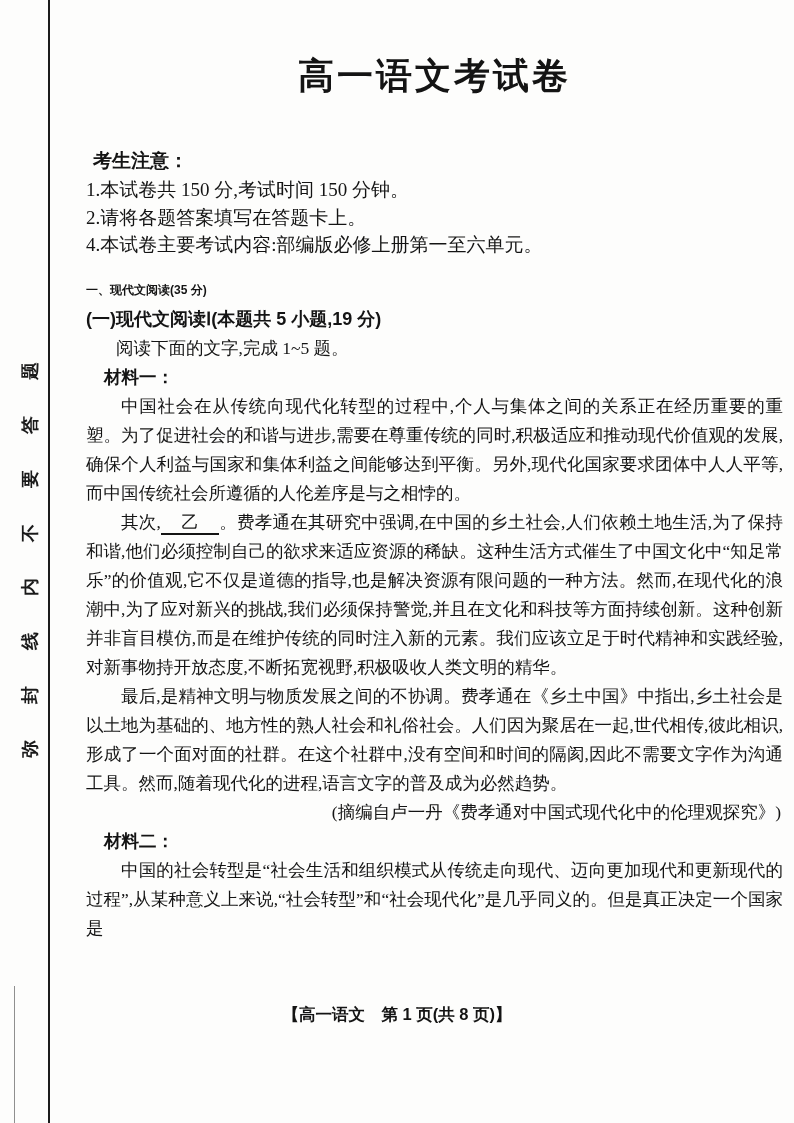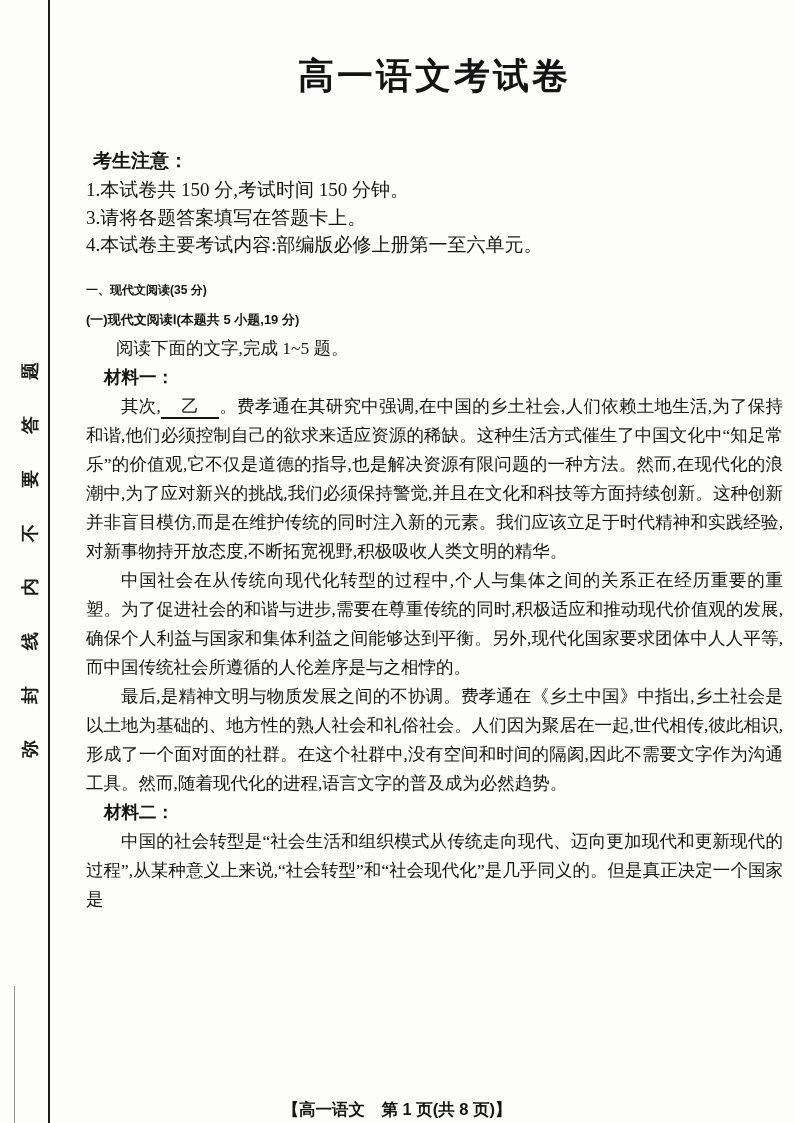--- a/index.html
+++ b/index.html
@@ -66,21 +66,21 @@
   .section-heading {
     margin-top: 17px;
     font-family: "Liberation Sans", sans-serif;
     font-weight: bold;
     font-size: 12px;
     line-height: 29px;
   }
   .section-subheading {
     font-family: "Liberation Sans", sans-serif;
     font-weight: bold;
-    font-size: 13px;
+    font-size: 18px;
     line-height: 29px;
   }
   .instruction { margin-left: 30px; font-size: 17.5px; line-height: 29px; }
   .material-label {
     margin-left: 18px;
     font-family: "Liberation Sans", sans-serif;
     font-weight: bold;
     font-size: 17.5px;
     line-height: 29px;
   }
@@ -100,21 +100,21 @@
     line-height: 22px;
   }
   .attribution {
     text-align: right;
     font-size: 17.5px;
     line-height: 29px;
     padding-right: 2px;
   }
   .footer {
     position: absolute;
-    left: 0; top: 1097px;
+    left: 0; top: 1002px;
     width: 794px;
     text-align: center;
     font-family: "Liberation Sans", sans-serif;
     font-weight: 600;
     font-size: 16.5px;
     line-height: 24px;
   }
 </style>
 </head>
 <body>
@@ -125,37 +125,38 @@
   <div class="edge-mark"></div>
   <div class="seal-text">弥封线内不要答题</div>
 
   <div class="content">
 
     <h1 class="title">高一语文考试卷</h1>
 
     <div class="notice">
       <div class="notice-heading">考生注意：</div>
       <div class="notice-item">1.本试卷共 150 分,考试时间 150 分钟。</div>
-      <div class="notice-item">3.请将各题答案填写在答题卡上。</div>
+      <div class="notice-item">2.请将各题答案填写在答题卡上。</div>
       <div class="notice-item">4.本试卷主要考试内容:部编版必修上册第一至六单元。</div>
     </div>
 
     <div class="section-heading">一、现代文阅读(35 分)</div>
     <div class="section-subheading">(一)现代文阅读Ⅰ(本题共 5 小题,19 分)</div>
     <div class="instruction">阅读下面的文字,完成 1~5 题。</div>
 
     <div class="material-label">材料一：</div>
 
 
+    <p class="para">中国社会在从传统向现代化转型的过程中,个人与集体之间的关系正在经历重要的重塑。为了促进社会的和谐与进步,需要在尊重传统的同时,积极适应和推动现代价值观的发展,确保个人利益与国家和集体利益之间能够达到平衡。另外,现代化国家要求团体中人人平等,而中国传统社会所遵循的人伦差序是与之相悖的。</p>
+
     <p class="para"><span>其次,</span><span class="blank">乙</span><span>。费孝通在其研究中强调,在中国的乡土社会,人们依赖土地生活,为了保持和谐,他们必须控制自己的欲求来适应资源的稀缺。这种生活方式催生了中国文化中“知足常乐”的价值观,它不仅是道德的指导,也是解决资源有限问题的一种方法。然而,在现代化的浪潮中,为了应对新兴的挑战,我们必须保持警觉,并且在文化和科技等方面持续创新。这种创新并非盲目模仿,而是在维护传统的同时注入新的元素。我们应该立足于时代精神和实践经验,对新事物持开放态度,不断拓宽视野,积极吸收人类文明的精华。</span></p>
-
-    <p class="para">中国社会在从传统向现代化转型的过程中,个人与集体之间的关系正在经历重要的重塑。为了促进社会的和谐与进步,需要在尊重传统的同时,积极适应和推动现代价值观的发展,确保个人利益与国家和集体利益之间能够达到平衡。另外,现代化国家要求团体中人人平等,而中国传统社会所遵循的人伦差序是与之相悖的。</p>
 
     <p class="para">最后,是精神文明与物质发展之间的不协调。费孝通在《乡土中国》中指出,乡土社会是以土地为基础的、地方性的熟人社会和礼俗社会。人们因为聚居在一起,世代相传,彼此相识,形成了一个面对面的社群。在这个社群中,没有空间和时间的隔阂,因此不需要文字作为沟通工具。然而,随着现代化的进程,语言文字的普及成为必然趋势。</p>
 
+    <div class="attribution">(摘编自卢一丹《费孝通对中国式现代化中的伦理观探究》)</div>
 
     <div class="material-label">材料二：</div>
 
     <p class="para">中国的社会转型是“社会生活和组织模式从传统走向现代、迈向更加现代和更新现代的过程”,从某种意义上来说,“社会转型”和“社会现代化”是几乎同义的。但是真正决定一个国家是</p>
 
   </div>
 
   <div class="footer">【高一语文　第 1 页(共 8 页)】</div>
 
 </div>

